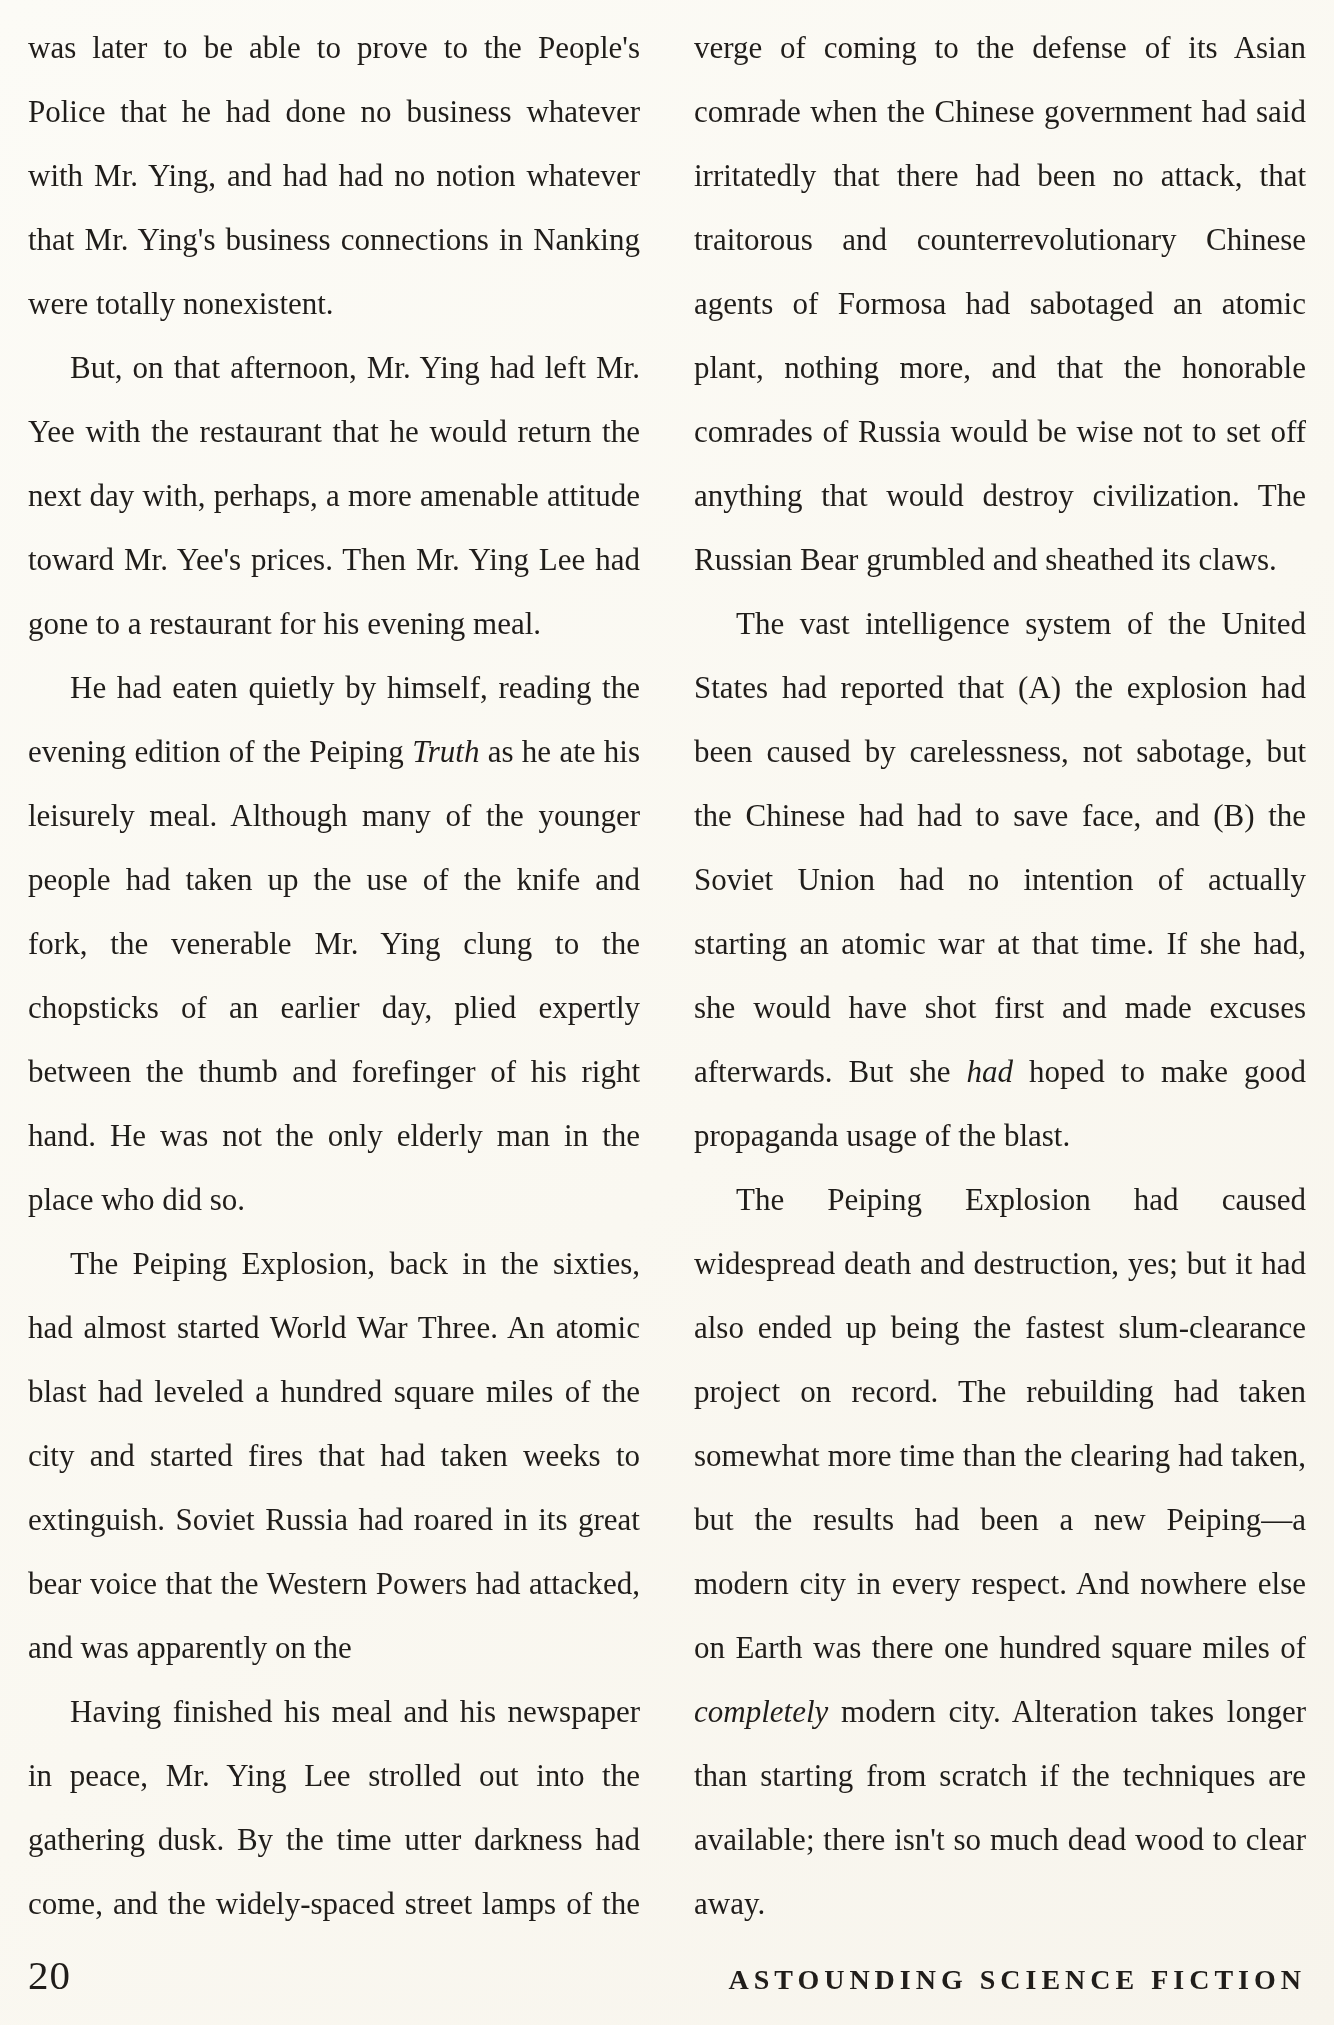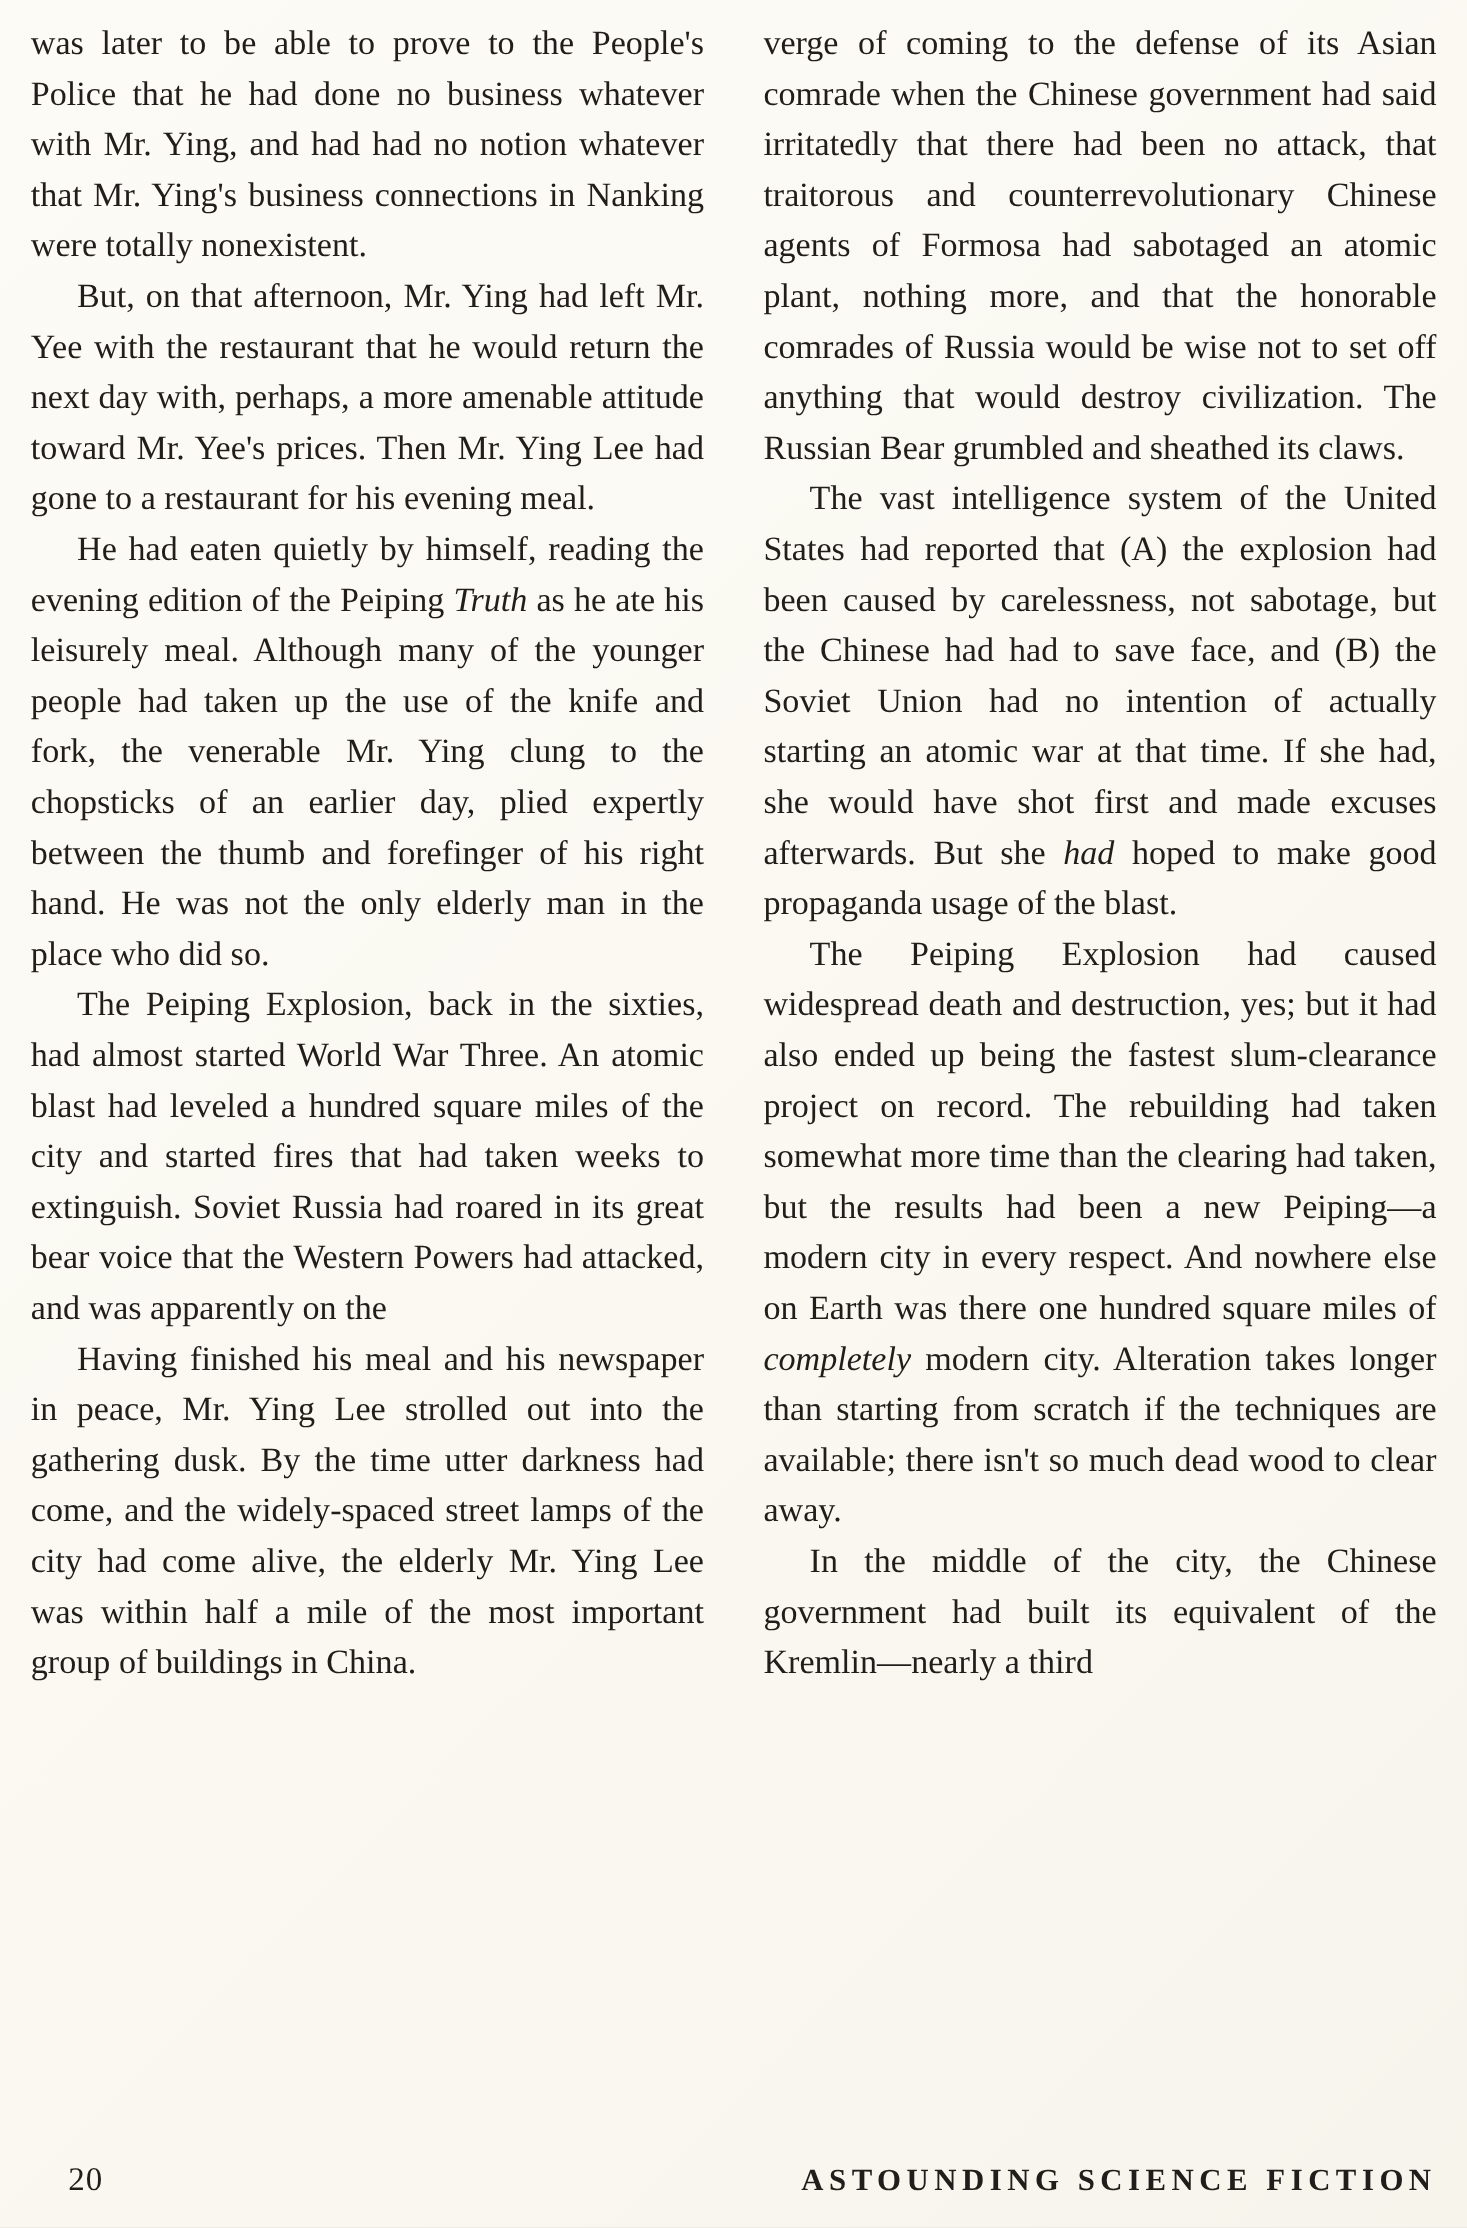--- a/index.html
+++ b/index.html
@@ -23,21 +23,21 @@
   }
   .columns {
     flex: 1 1 auto;
     display: flex;
     gap: 54px;
     overflow: hidden;
   }
   .column {
     flex: 1 1 0;
     font-size: 31px;
-    line-height: 46px;
+    line-height: 64px;
     text-align: justify;
     overflow: hidden;
   }
   p.para {
     margin: 0;
     padding: 0;
   }
   p.para.indent {
     text-indent: 42px;
   }
@@ -45,23 +45,22 @@
     font-style: italic;
   }
   .footer {
     flex: 0 0 auto;
     display: flex;
     justify-content: space-between;
     align-items: baseline;
     padding-top: 18px;
   }
   .page-number {
-    font-size: 30px;
+    font-size: 41px;
     letter-spacing: 1px;
-    margin-left: 34px;
   }
   .running-title {
     font-size: 28px;
     font-weight: bold;
     letter-spacing: 5px;
   }
 </style>
 </head>
 <body>
 

